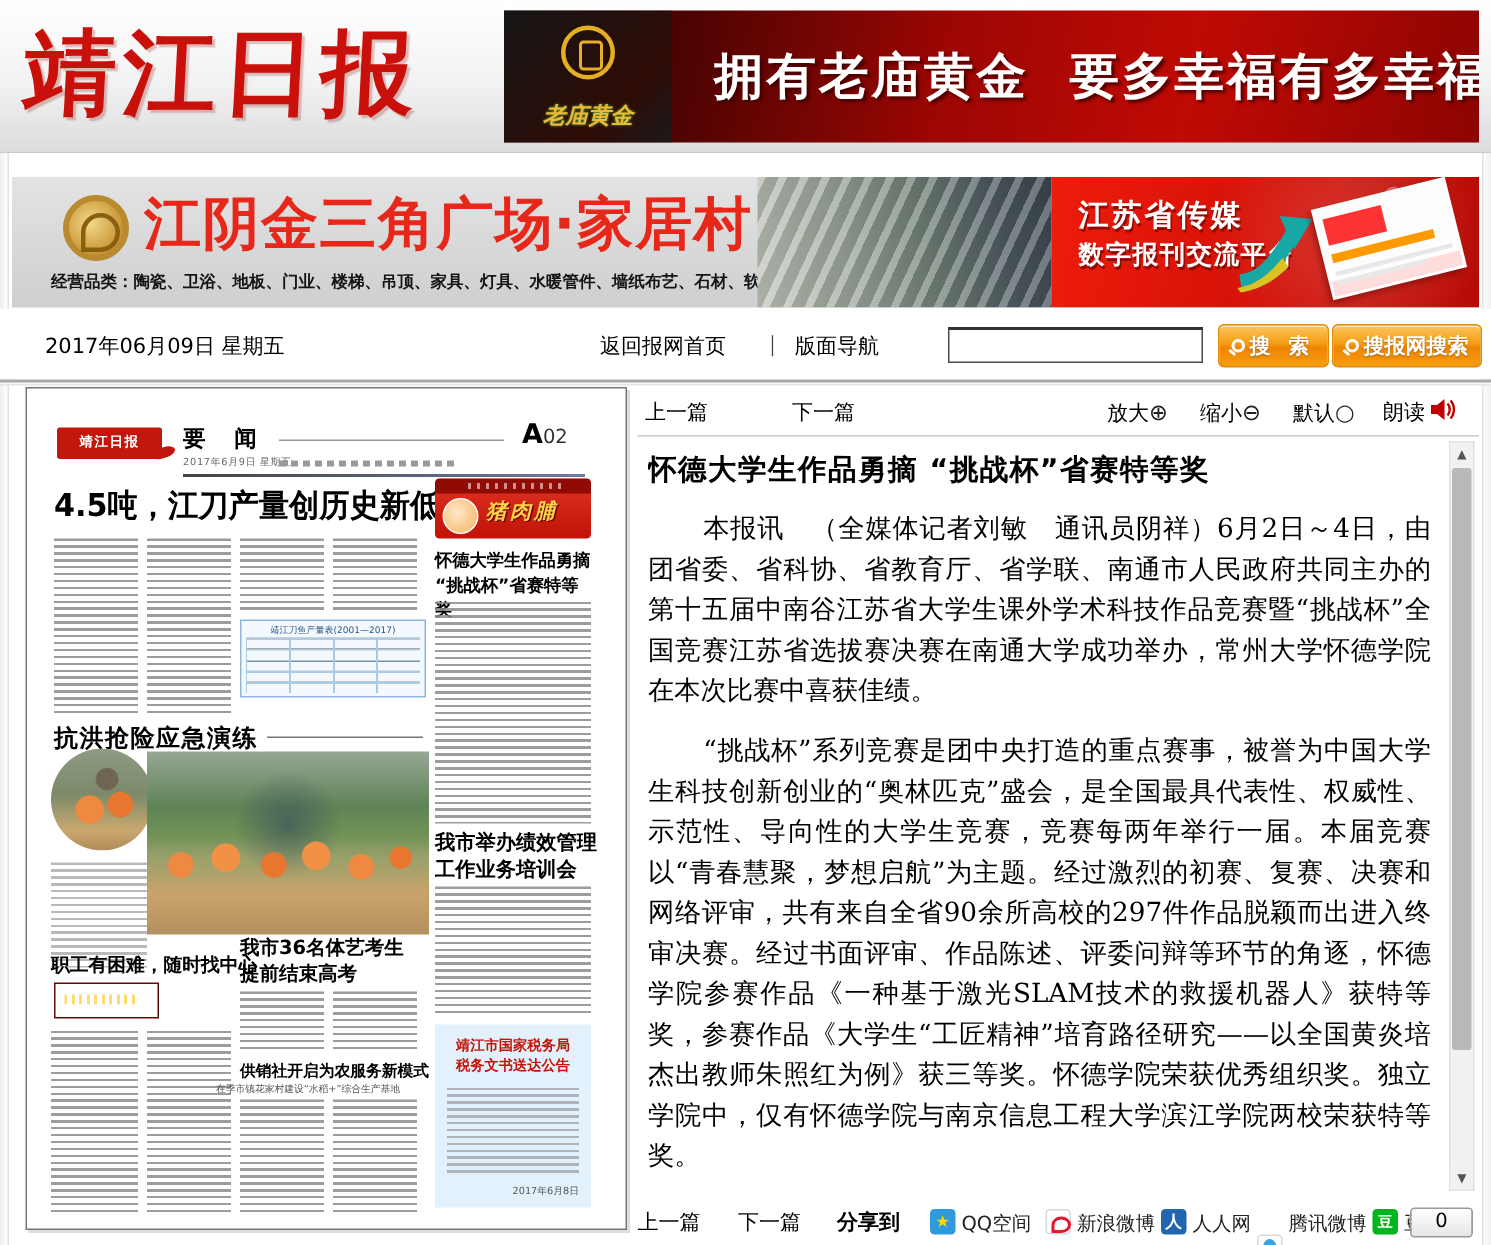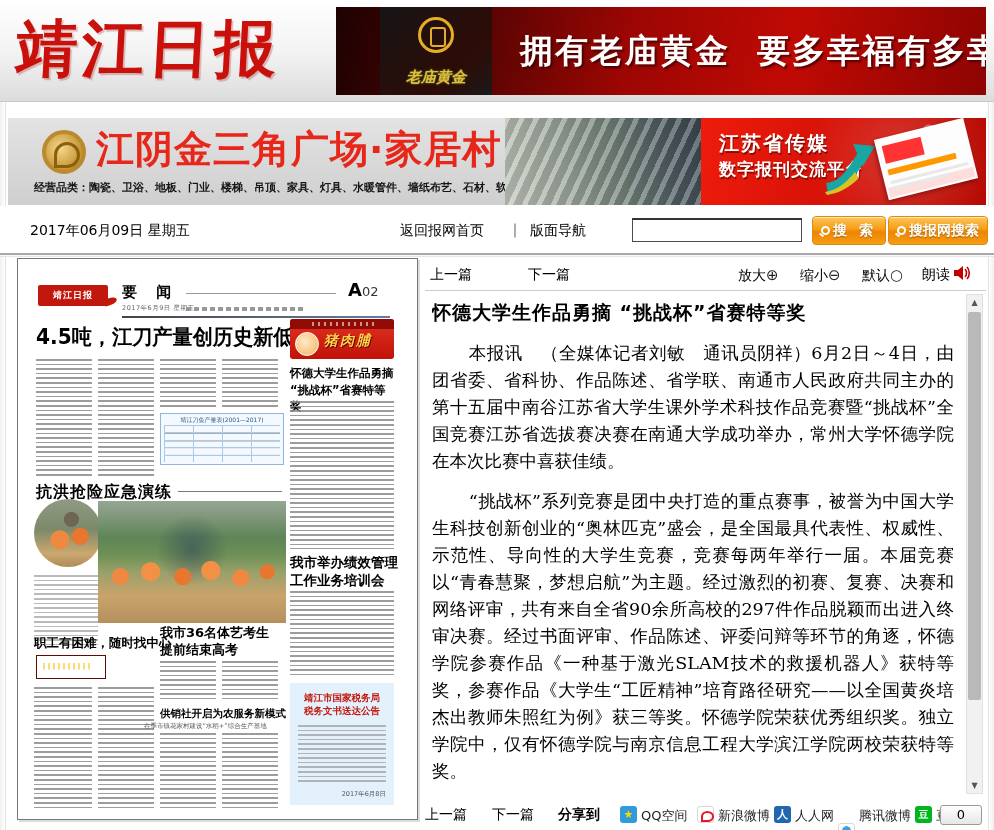--- a/index.html
+++ b/index.html
@@ -12,21 +12,21 @@
     background:linear-gradient(#ffffff 0%, #f2f2f2 55%, #dcdcdc 100%);
     border-bottom:1px solid #c9c9c9; }
   .edge { top:0; width:6px; height:830px; background:linear-gradient(90deg,#efefef,#fff); border-right:1px solid #e2e2e2; }
   .edge.r { border-right:none; border-left:1px solid #e2e2e2; background:linear-gradient(270deg,#efefef,#fff); }
   .mast-logo { left:16px; top:6px; font-family:"DejaVu Serif", serif; font-weight:bold;
     font-size:62px; line-height:86px; color:#c9100b; letter-spacing:4px;
     transform:skewX(-3deg); text-shadow:2px 2px 1px rgba(140,10,5,.25); }
 
   .topad { left:336px; top:7px; width:650px; height:88px; display:flex; overflow:hidden;
     background:linear-gradient(100deg,#1d0202 0%, #4a0402 18%, #9c0603 45%, #c00a04 70%, #8d0402 100%); }
-  .topad-left { width:112px; height:88px; background:linear-gradient(135deg,#151515,#2e0b06 70%,#1a1a1a); position:relative; flex:none;margin-left:44px; }
+  .topad-left { width:112px; height:88px; background:linear-gradient(135deg,#151515,#2e0b06 70%,#1a1a1a); position:relative; flex:none; }
   .emblem { position:absolute; left:38px; top:10px; width:36px; height:36px; border:3px solid #e5ae24;
     border-radius:50%; }
   .emblem::after { content:""; position:absolute; left:9px; top:7px; width:12px; height:16px;
     border:2px solid #e5ae24; border-radius:3px; }
   .topad-brand { position:absolute; left:8px; bottom:8px; width:96px; text-align:center;
     font-family:"DejaVu Serif", serif; font-style:italic; font-weight:bold; font-size:15px; color:#ecb83a;
     text-shadow:0 0 2px #5a3; }
   .topad-slogan { flex:1; align-self:center; padding-left:28px; font-size:33px; font-weight:bold; color:#fff;
     letter-spacing:2px; white-space:pre; text-shadow:2px 2px 2px rgba(60,0,0,.8); }
   .bangles { position:relative; width:120px; flex:none; }
@@ -328,21 +328,21 @@
   <a class="abs toolbar-item" style="left:922px;">朗读</a>
   <svg class="abs speaker" viewBox="0 0 20 20">
     <polygon points="2,7 6,7 11,3 11,17 6,13 2,13" fill="#c00000"></polygon>
     <path d="M13 6 C15 8,15 12,13 14" stroke="#c00000" stroke-width="1.6" fill="none"></path>
     <path d="M15 4 C18 7,18 13,15 16" stroke="#c00000" stroke-width="1.6" fill="none"></path>
   </svg>
   <div class="abs tb-sep"></div>
 
   <div class="abs article">
     <div class="art-title">怀德大学生作品勇摘 “挑战杯”省赛特等奖</div>
-    <p class="art-p">本报讯　（全媒体记者刘敏　通讯员阴祥）6月2日～4日，由团省委、省科协、作品陈述、省学联、南通市人民政府共同主办的第十五届中南谷江苏省大学生课外学术科技作品竞赛暨“挑战杯”全国竞赛江苏省选拔赛决赛在南通大学成功举办，常州大学怀德学院在本次比赛中喜获佳绩。</p>
+    <p class="art-p">本报讯　（全媒体记者刘敏　通讯员阴祥）6月2日～4日，由团省委、省科协、省教育厅、省学联、南通市人民政府共同主办的第十五届中南谷江苏省大学生课外学术科技作品竞赛暨“挑战杯”全国竞赛江苏省选拔赛决赛在南通大学成功举办，常州大学怀德学院在本次比赛中喜获佳绩。</p>
     <p class="art-p">“挑战杯”系列竞赛是团中央打造的重点赛事，被誉为中国大学生科技创新创业的“奥林匹克”盛会，是全国最具代表性、权威性、示范性、导向性的大学生竞赛，竞赛每两年举行一届。本届竞赛以“青春慧聚，梦想启航”为主题。经过激烈的初赛、复赛、决赛和网络评审，共有来自全省90余所高校的297件作品脱颖而出进入终审决赛。经过书面评审、作品陈述、评委问辩等环节的角逐，怀德学院参赛作品《一种基于激光SLAM技术的救援机器人》获特等奖，参赛作品《大学生“工匠精神”培育路径研究——以全国黄炎培杰出教师朱照红为例》获三等奖。怀德学院荣获优秀组织奖。独立学院中，仅有怀德学院与南京信息工程大学滨江学院两校荣获特等奖。</p>
 
   </div>
 
   <div class="abs scrollbar">
     <div class="sb-btn sb-up">▲</div>
     <div class="sb-thumb"></div>
     <div class="sb-btn sb-down">▼</div>
   </div>
 

